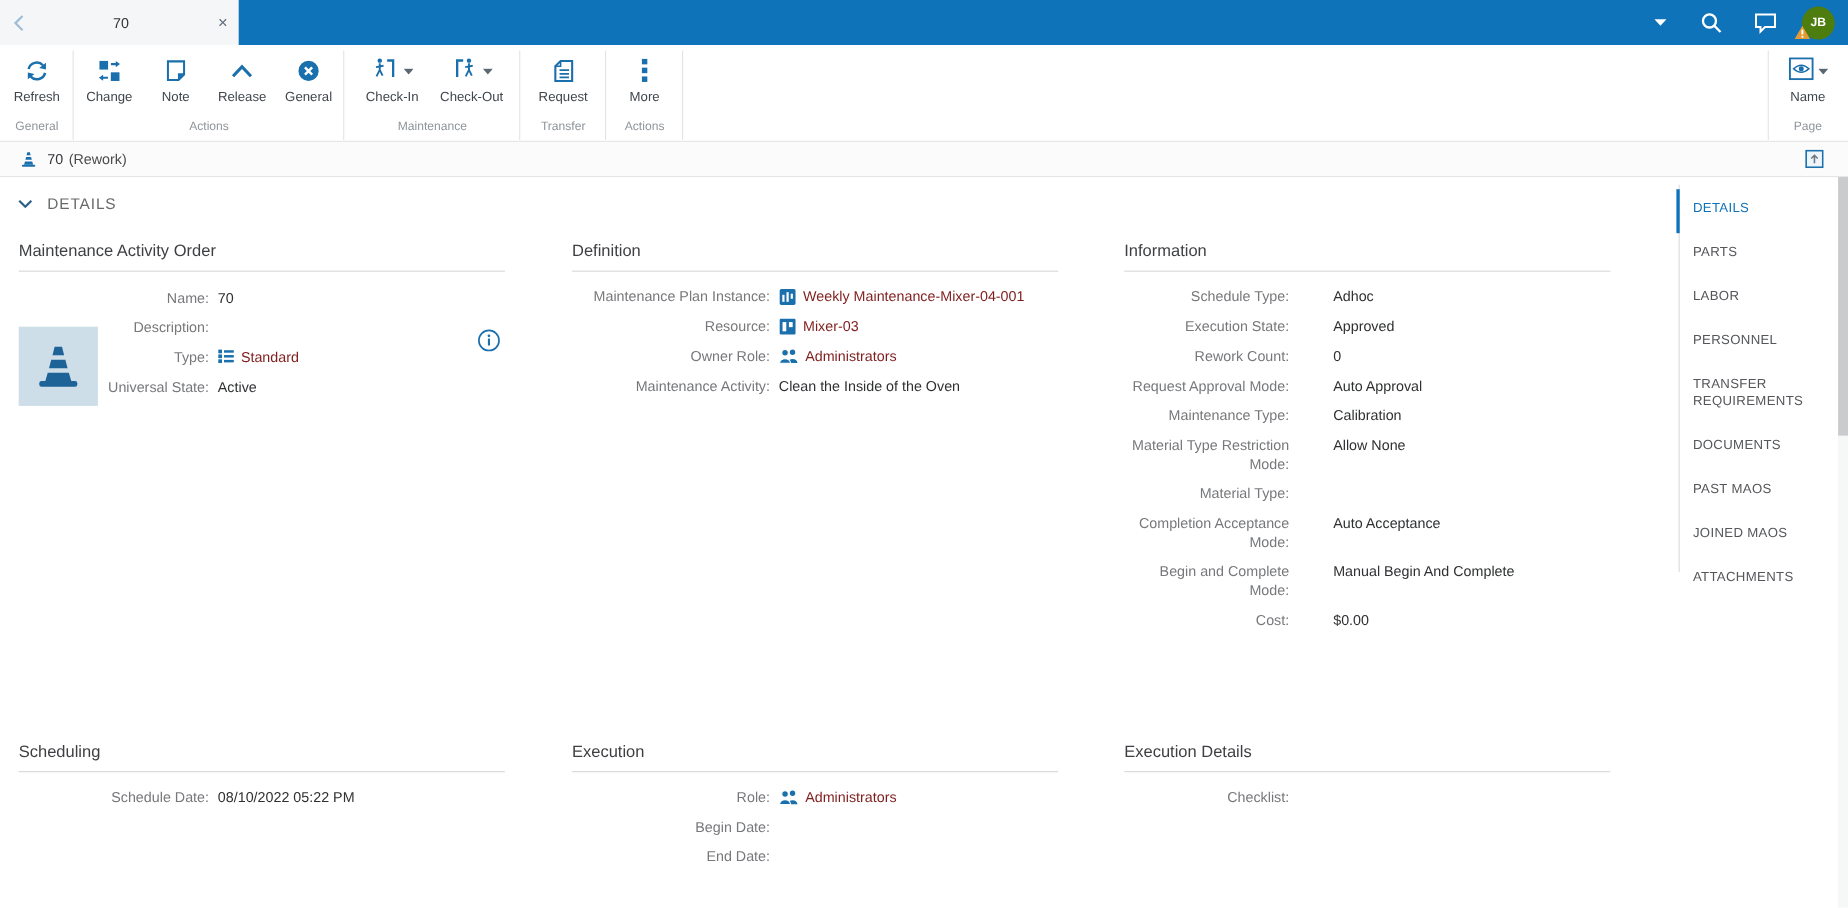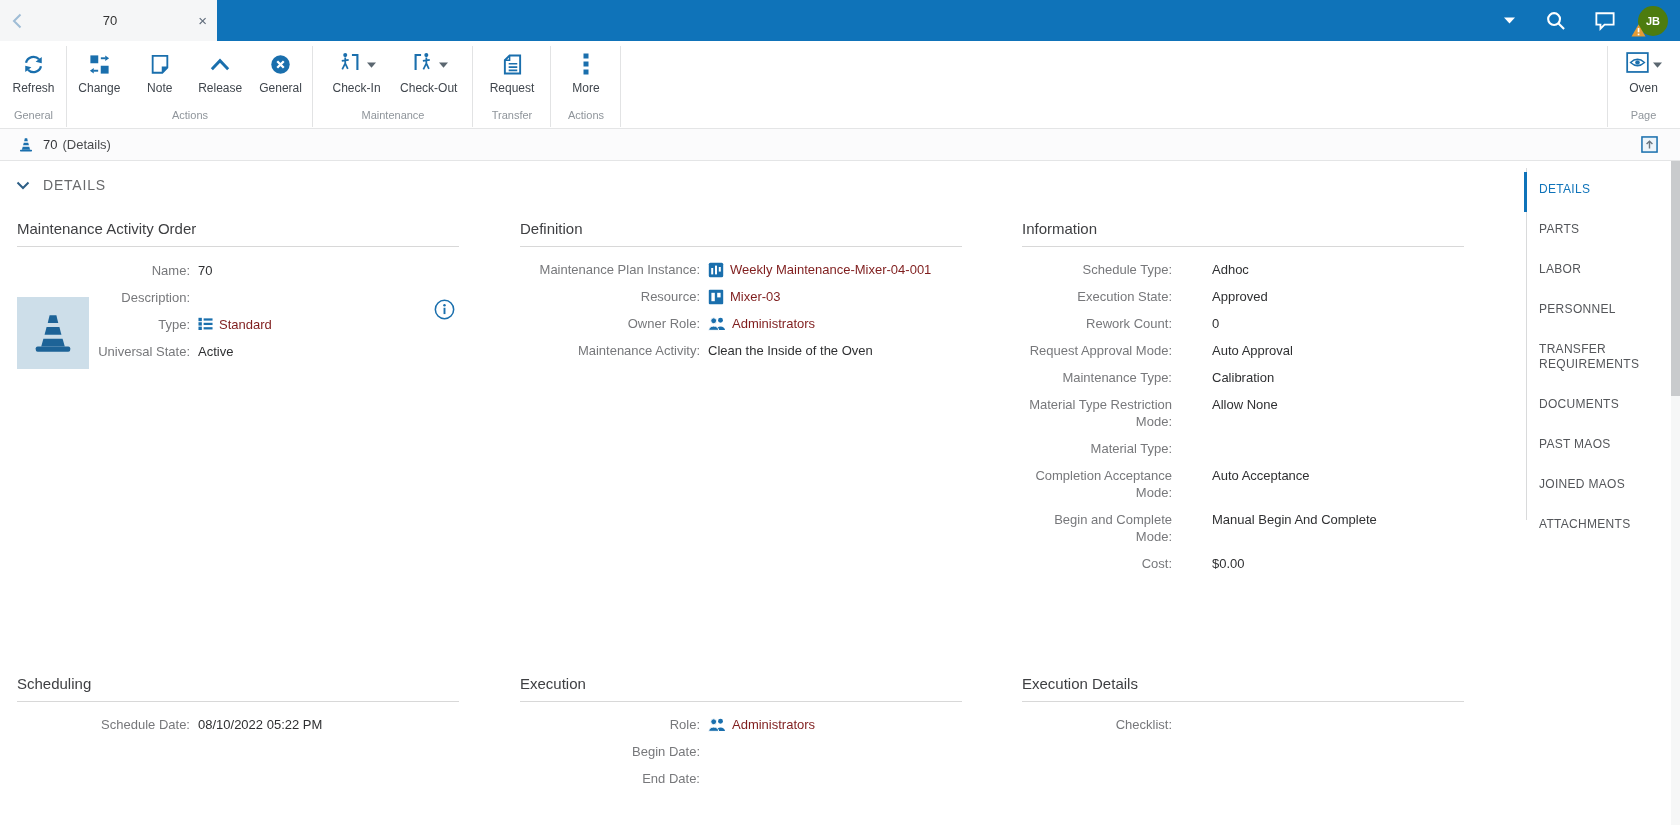--- a/index.html
+++ b/index.html
@@ -268,38 +268,38 @@
                 <path d="M5 12q8-7.4 16 0q-8 7.4-16 0z" fill="none" stroke="#1a6fad" stroke-width="1.6"></path>
                 <circle cx="13" cy="12" r="2.6" fill="#1a6fad"></circle>
               </svg>
           </span>
           <span>
             <svg width="9" height="6" viewBox="0 0 9 6">
                 <polygon points="0,0.5 9,0.5 4.5,5.7" fill="#5b6770"></polygon>
               </svg>
           </span>
         </span>
-        <span class="lb">Oven</span>
+        <span class="lb">Name</span>
       </div>
     </div>
     <div class="tb-group-label">Page</div>
   </div>
 </div>
 
 <div class="record-bar">
   <span class="cone-sm">
     <svg width="16" height="16" viewBox="0 0 48 48" fill="#1a6fad">
         <polygon points="20.5,4 27.5,4 29.5,12.5 18.5,12.5"></polygon>
         <polygon points="17.3,17 30.7,17 32.8,25 15.2,25"></polygon>
         <polygon points="14,29.5 34,29.5 36.3,38 11.7,38"></polygon>
         <rect x="6" y="38" width="36" height="5.5" rx="2"></rect>
       </svg>
   </span>
   <span class="record-name">70</span>
-  <span class="record-state">(Details)</span>
+  <span class="record-state">(Rework)</span>
   <span class="expand-btn">
     <svg width="17" height="17" viewBox="0 0 18 18">
         <rect x="1" y="1" width="16" height="16" fill="#eef5fa" stroke="#1a6fad" stroke-width="1.6"></rect>
         <path d="M9 13.2V6M5.9 8.6L9 5.5l3.1 3.1" fill="none" stroke="#6a7680" stroke-width="1.5"></path>
       </svg>
   </span>
 </div>
 
 <div class="details-header">
   <span class="chev">

